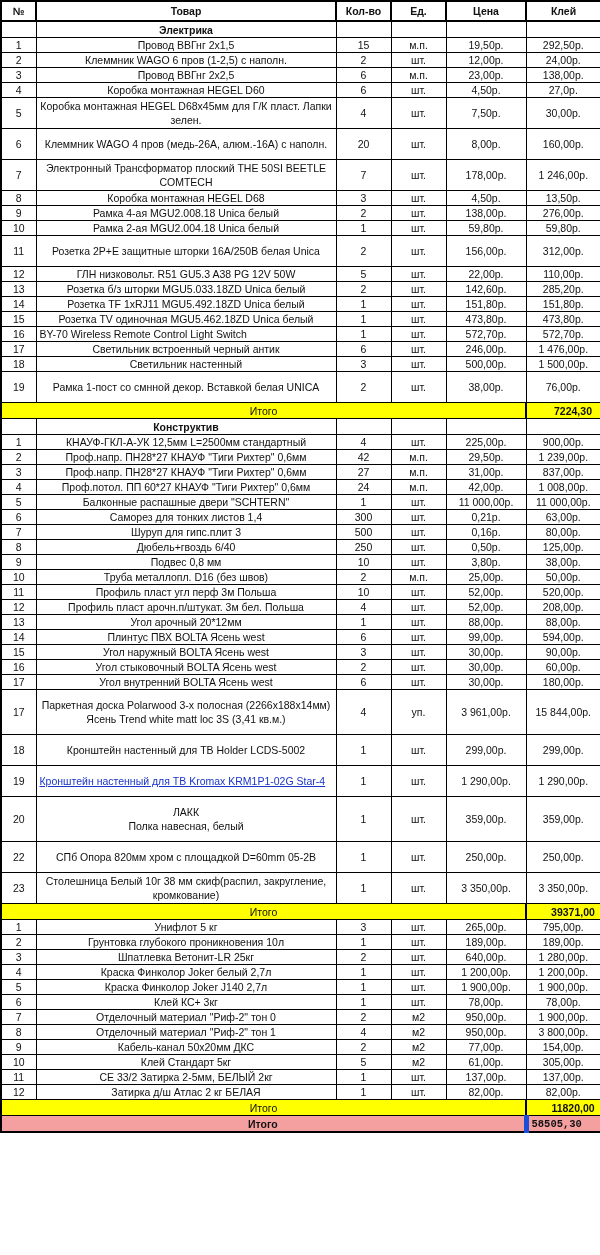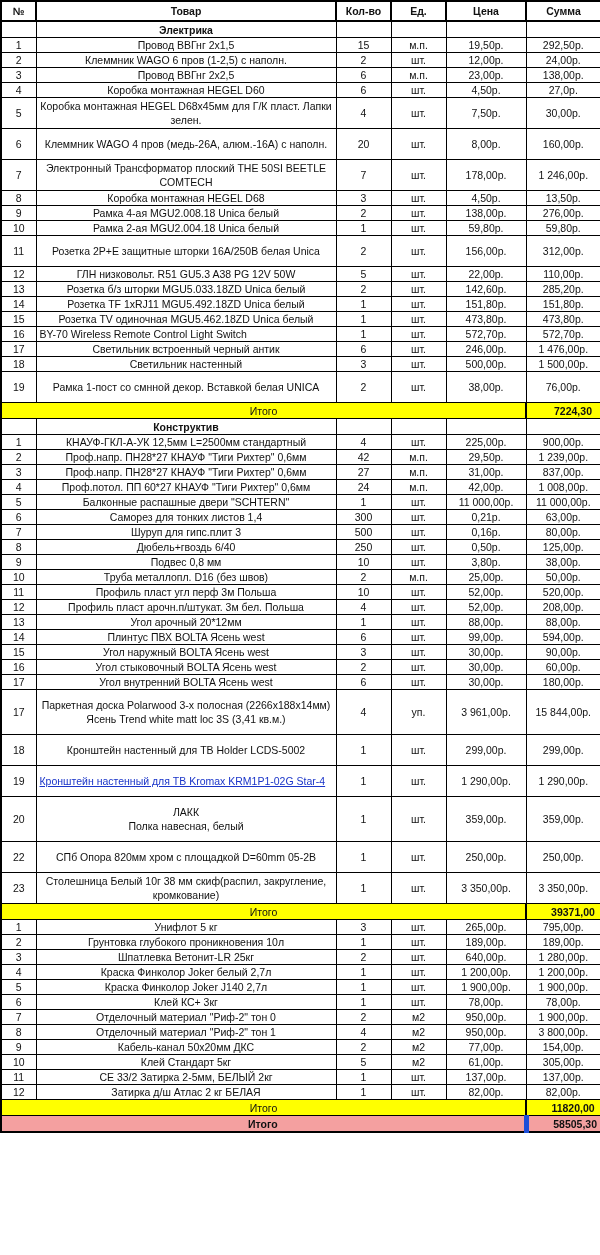--- a/index.html
+++ b/index.html
@@ -30,21 +30,21 @@
   }
   td.num { }
   td.price, td.sum { text-align: right; padding-right: 6px; }
   tr.r1 td { height: 14px; }
   tr.r2 td { height: 30px; }
   tr.r3 td { height: 44px; }
   tr.section td { height: 15px; font-weight: bold; }
   tr.total td { background: #ffff00; height: 15px; }
   tr.total td.total-value { font-weight: bold; text-align: center; border-left: 2px solid #000; padding-left: 22px; }
   tr.grand td { background: #f4a0a0; height: 15px; font-weight: bold; }
-  tr.grand td.total-value { text-align: right; border-left: 5px solid #1d4ed8; }
+  tr.grand td.total-value { text-align: left; border-left: 5px solid #1d4ed8; font-family: Liberation Mono, monospace; }
   td.name.left { text-align: left; }
   a.link { color: #1a35c9; text-decoration: underline; }
 </style>
 </head>
 <body>
 
 <table class="sheet">
   <colgroup>
     <col style="width:35px">
     <col style="width:300px">
@@ -53,21 +53,21 @@
     <col style="width:80px">
     <col style="width:75px">
   </colgroup>
   <thead>
     <tr>
       <th>№</th>
       <th>Товар</th>
       <th>Кол-во</th>
       <th>Ед.</th>
       <th>Цена</th>
-      <th>Сумма</th>
+      <th>Клей</th>
     </tr>
   </thead>
   <tbody id="tbody">
       <tr class="section">
         <td></td>
         <td>Электрика</td>
         <td></td>
         <td></td>
         <td></td>
         <td></td>

